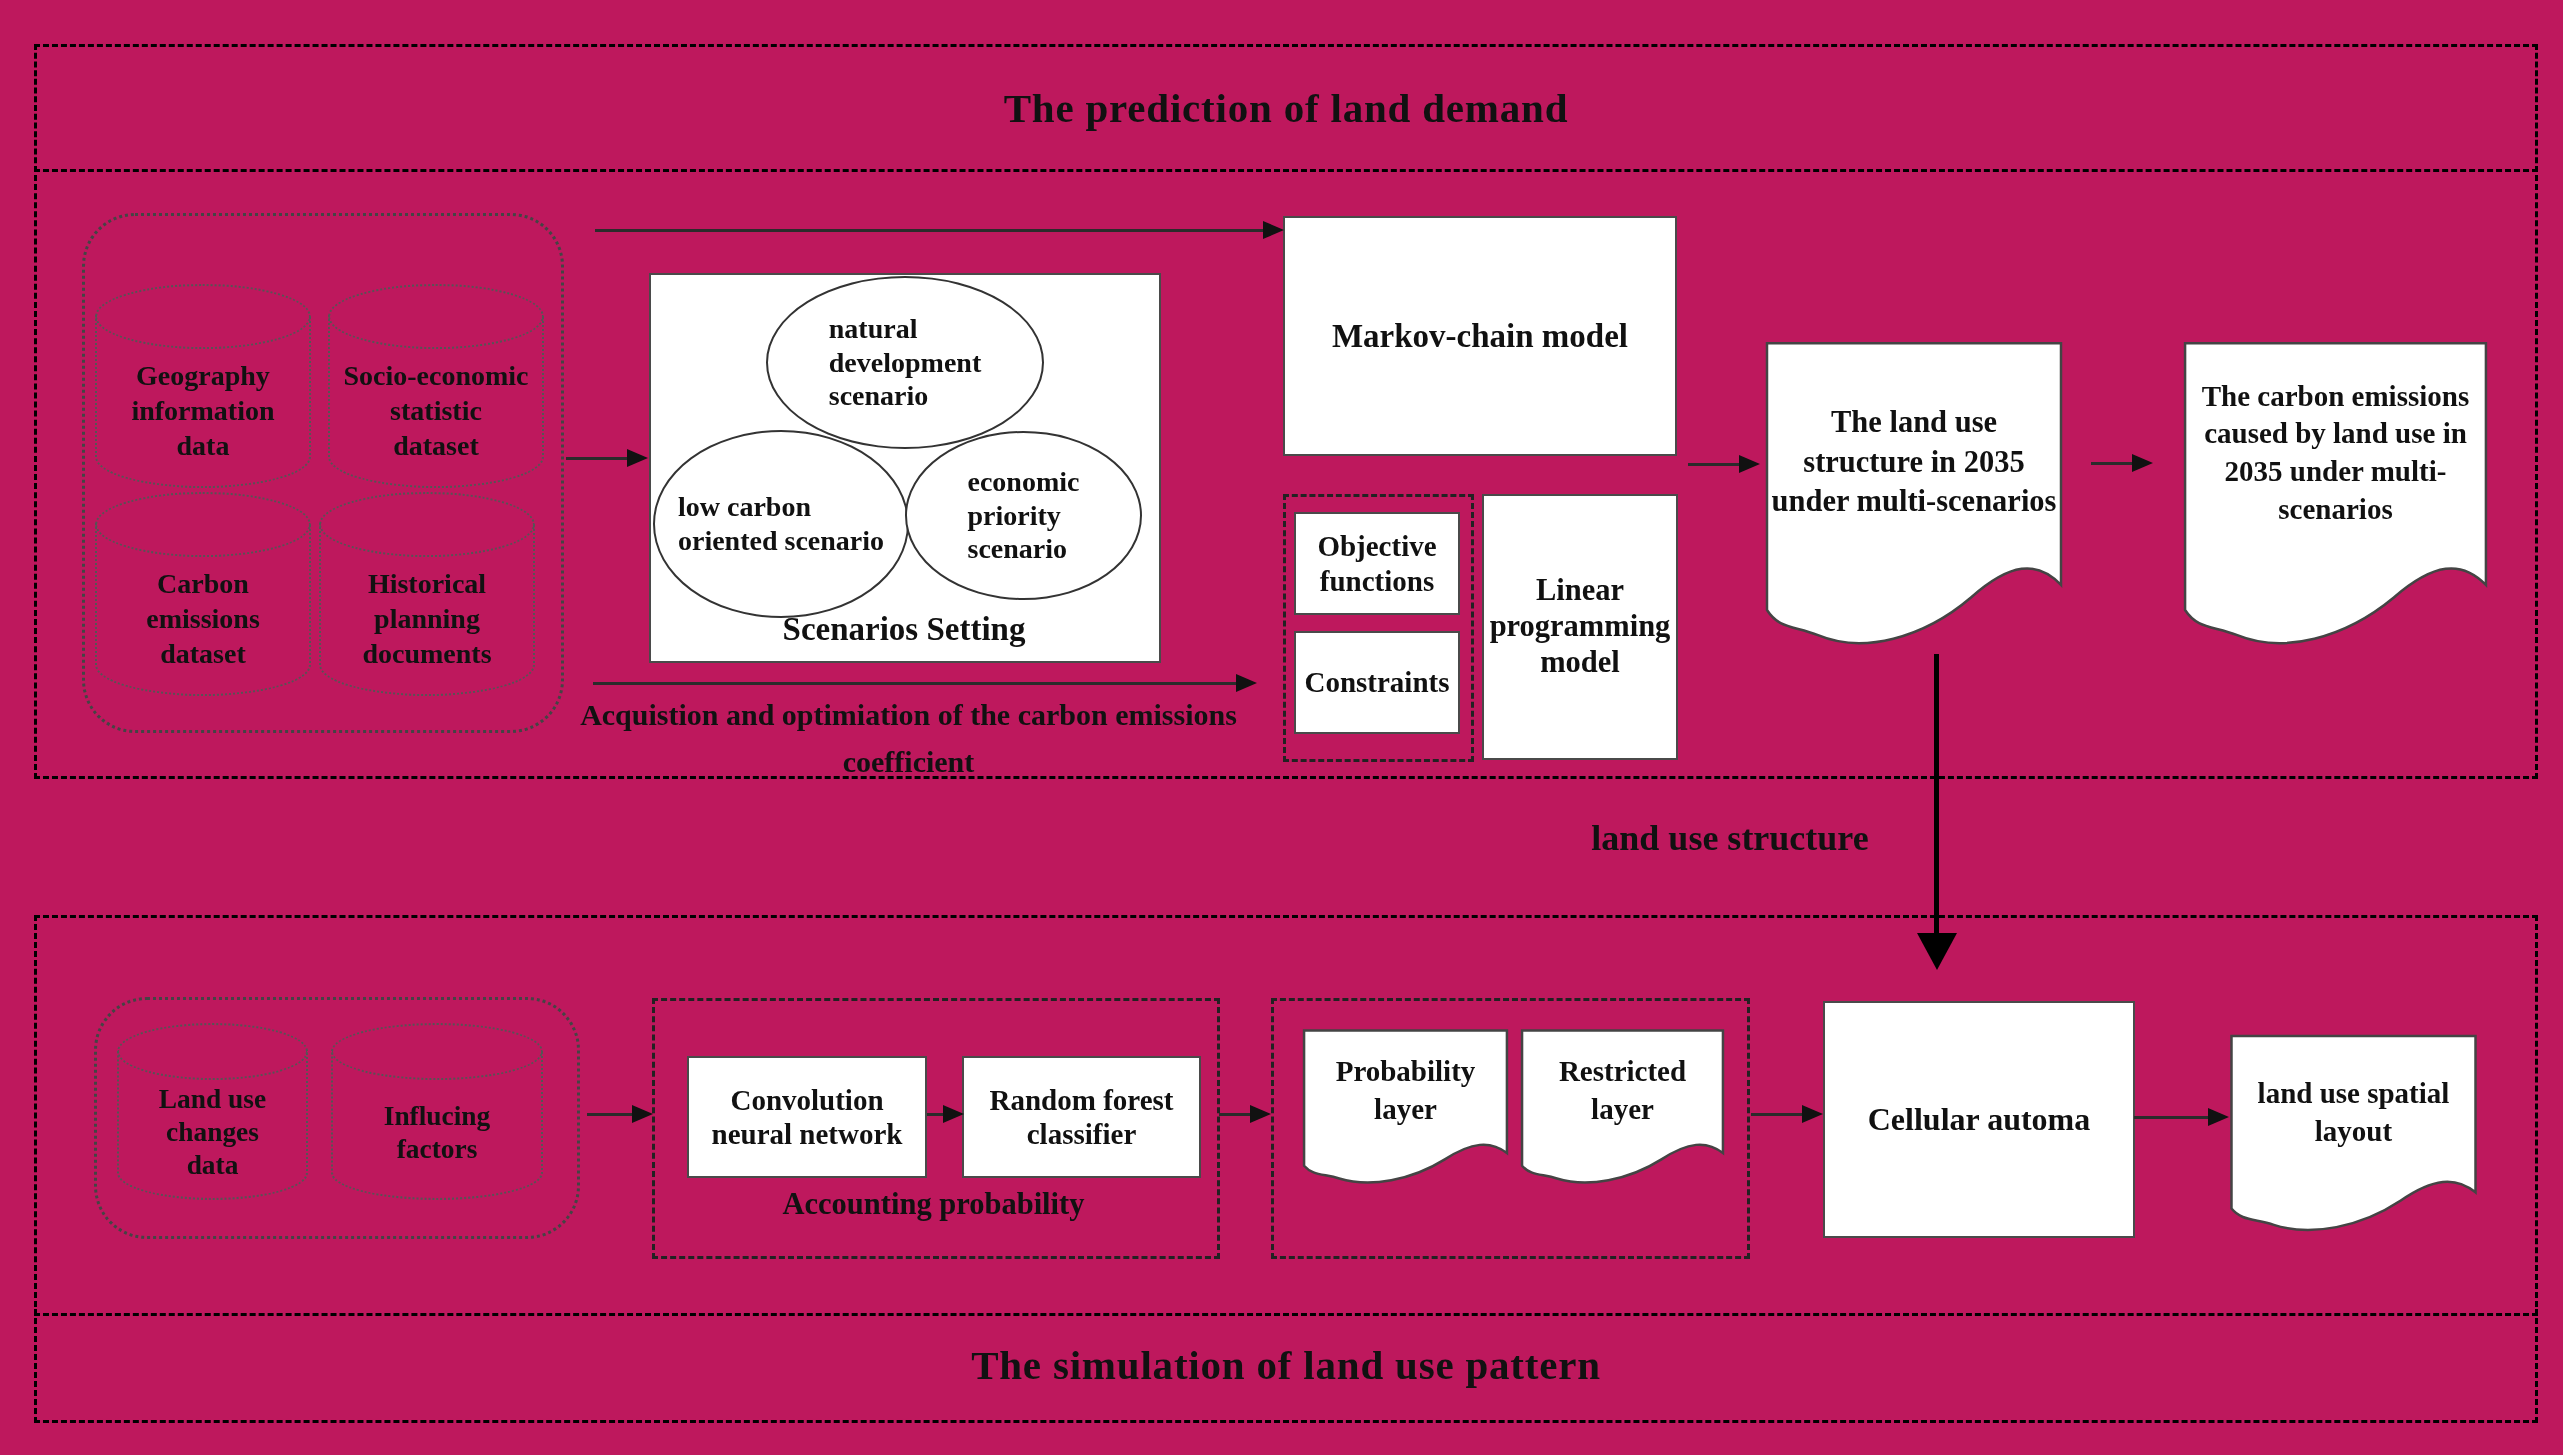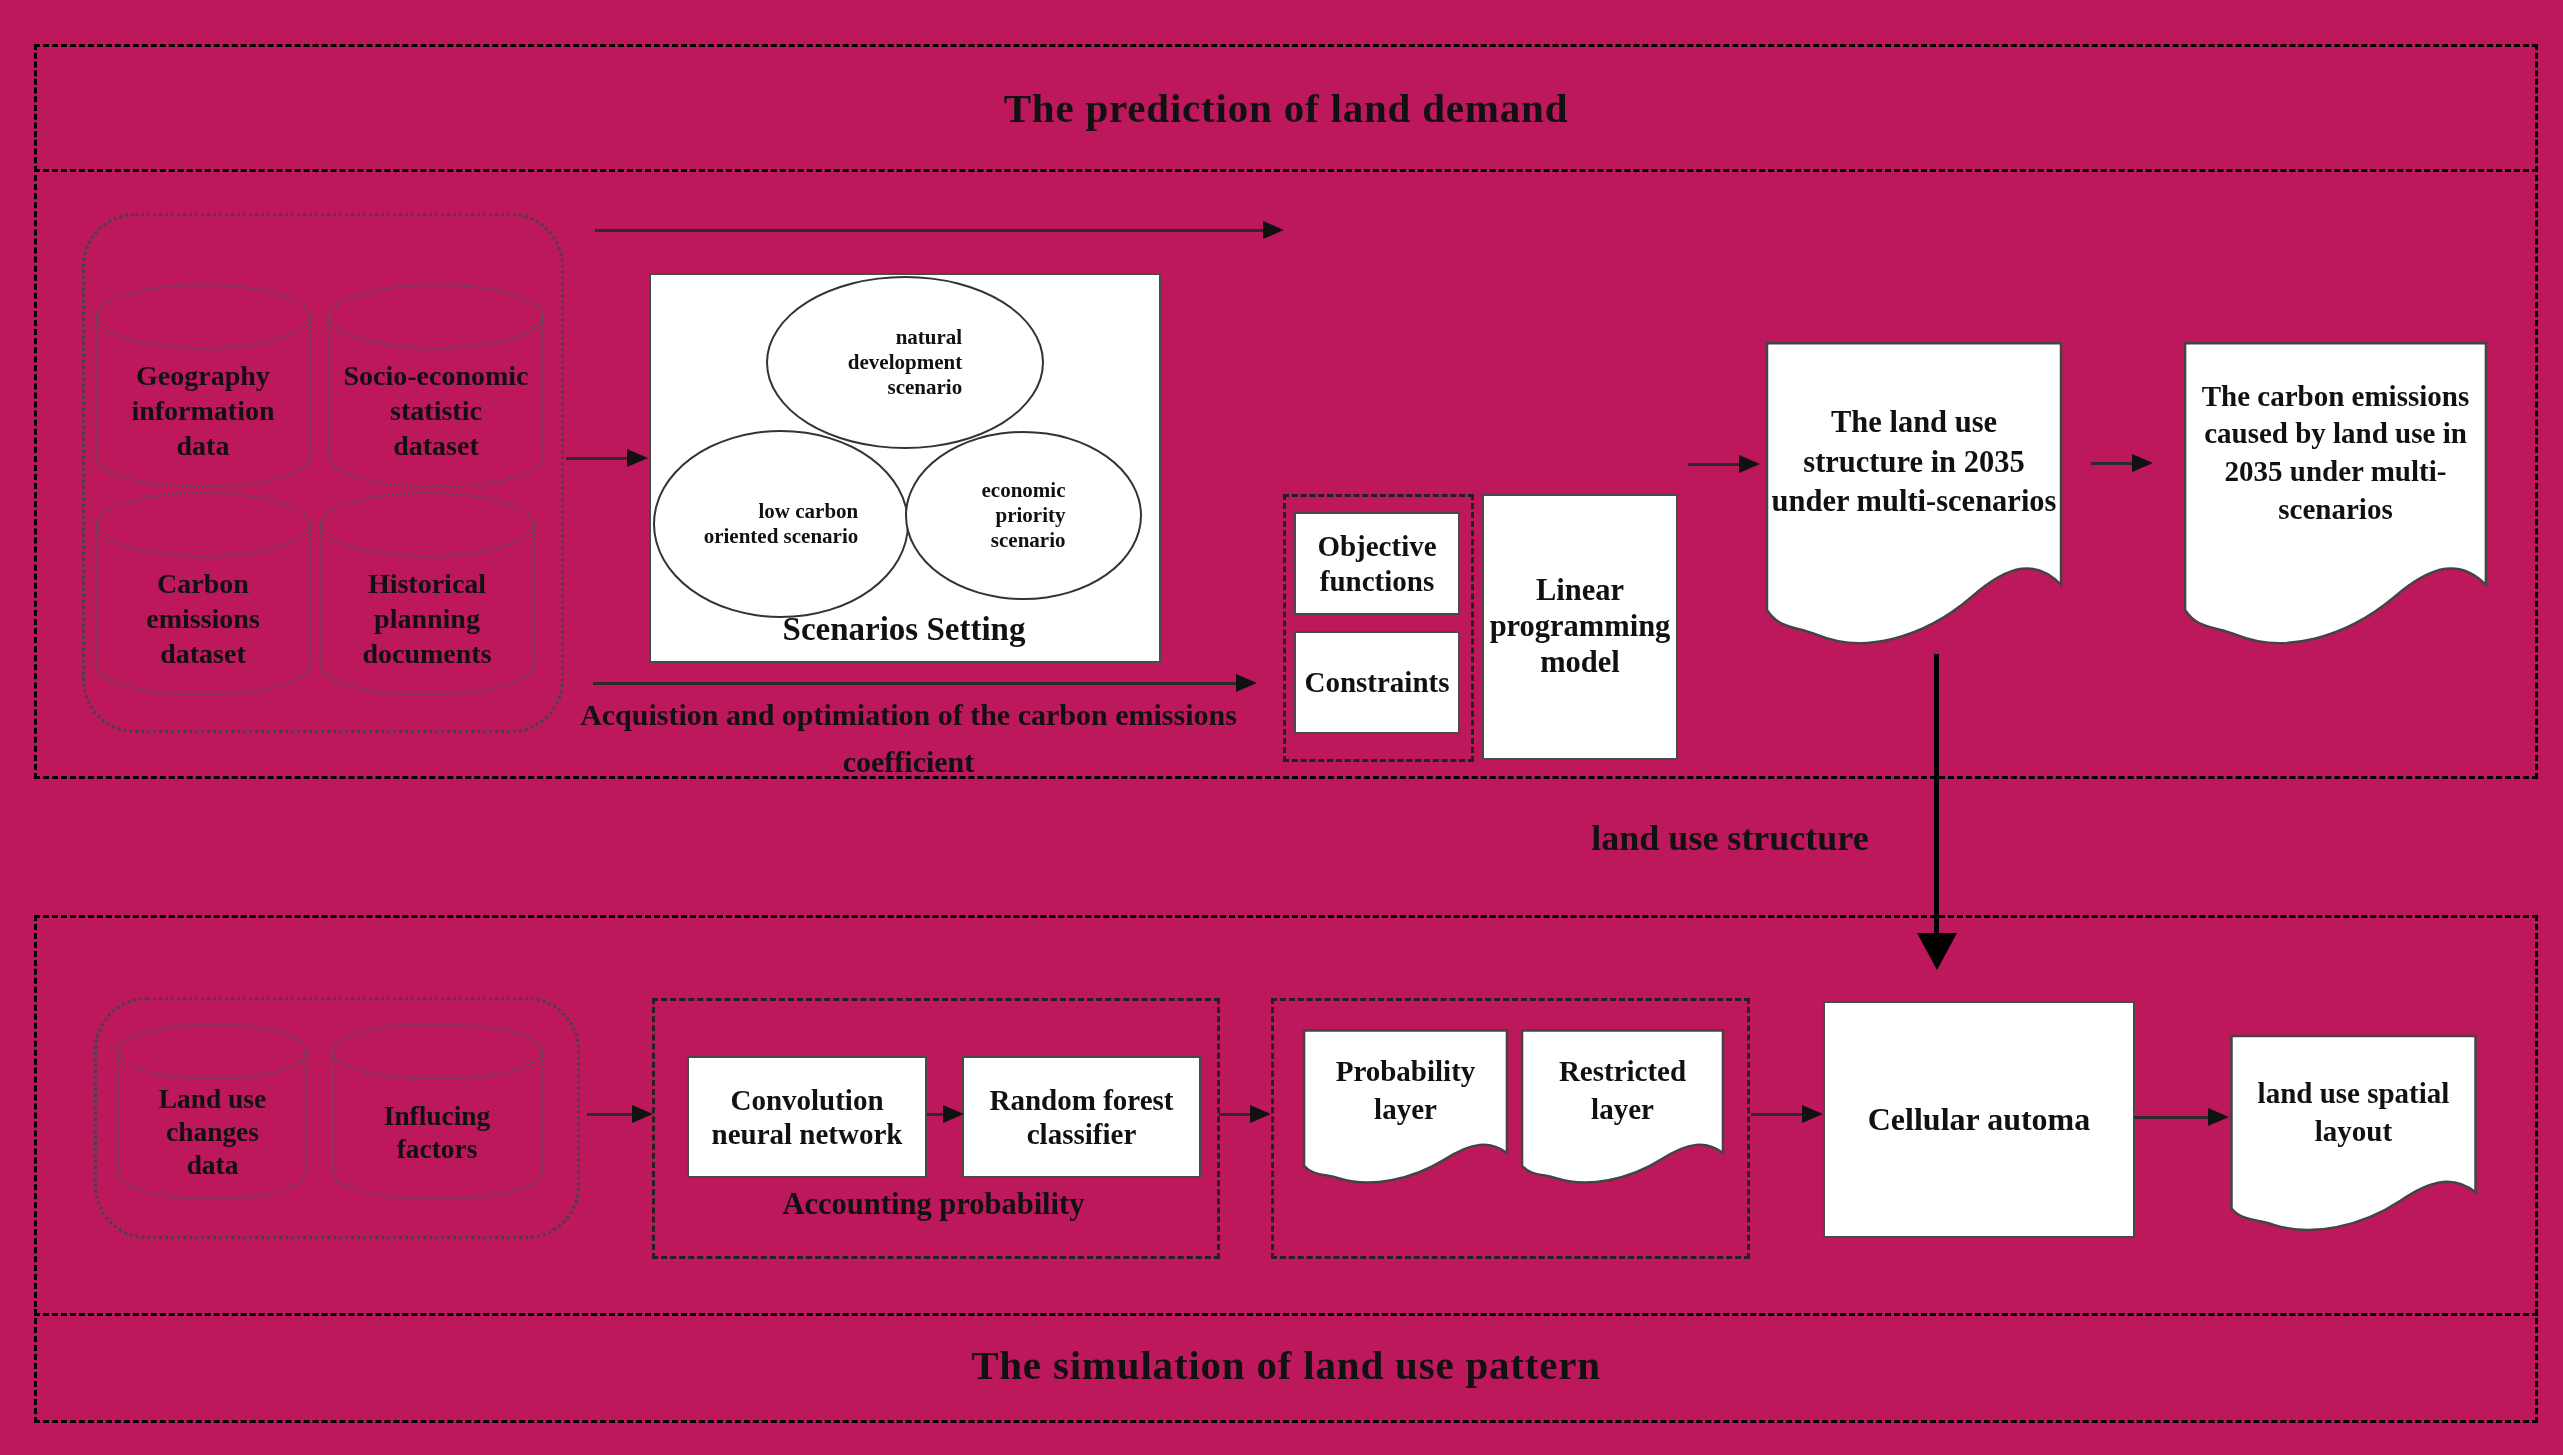--- a/index.html
+++ b/index.html
@@ -11,21 +11,21 @@
   .band{position:absolute;border:3.8px dashed #000;background:transparent;}
   .no-top{border-top:none;}
   .band-title{position:absolute;left:0;right:0;top:0;bottom:0;display:flex;align-items:center;justify-content:center;font-size:41px;letter-spacing:0.8px;}
   
   .dotbox{position:absolute;border:3px dotted #444;border-radius:53px;}
   
   .dashbox{position:absolute;border:3px dashed #222;}
   
   .solidbox{position:absolute;border:2.3px solid #4a4a4a;background:#fff;display:flex;align-items:center;justify-content:center;text-align:center;white-space:pre-line;line-height:1.18;}
   
-  .ellipse{position:absolute;border:2.3px solid #333;border-radius:50%;background:#fff;display:flex;align-items:center;justify-content:center;text-align:right;white-space:pre-line;line-height:1.2;font-size:21px;}
+  .ellipse{position:absolute;border:2.3px solid #333;border-radius:50%;background:#fff;display:flex;align-items:center;justify-content:center;text-align:left;white-space:pre-line;line-height:1.2;font-size:28px;}
   
   .cyl{position:absolute;}
   .cyl-top{position:absolute;left:0;right:0;top:0;height:30%;border:2.3px dotted #555;border-radius:50%;}
   .cyl-body{position:absolute;left:0;right:0;top:15%;bottom:0;border:2.3px dotted #555;border-top:none;border-radius:0 0 50% 50% / 0 0 18% 18%;}
   .cyl-label{position:absolute;left:-4%;right:-4%;top:26%;bottom:2%;display:flex;align-items:center;justify-content:center;text-align:center;white-space:pre-line;line-height:1.25;font-size:28px;}
   
   .doc{position:absolute;}
   .doc svg{position:absolute;left:0;top:0;width:100%;height:100%;}
   .doc-label{position:absolute;left:2%;right:2%;top:8%;height:62%;display:flex;align-items:center;justify-content:center;text-align:center;white-space:pre-line;line-height:1.3;font-size:30.5px;}
   
@@ -86,20 +86,21 @@
   <div class="ellipse" style="left:766px;top:276px;width:274px;height:169px;">natural
 development
 scenario</div>
   <div class="ellipse" style="left:653px;top:430px;width:252px;height:184px;">low carbon
 oriented scenario</div>
   <div class="ellipse" style="left:905px;top:431px;width:233px;height:165px;">economic
 priority
 scenario</div>
   <div class="txt" style="left:687px;top:611px;width:434px;font-size:33px;">Scenarios Setting</div>
 
+  <div class="solidbox" style="left:1283px;top:216px;width:390px;height:236px;font-size:33px;">Markov-chain model</div>
 
   <div class="dashbox" style="left:1283px;top:494px;width:185px;height:262px;"></div>
   <div class="solidbox" style="left:1294px;top:512px;width:162px;height:99px;font-size:29px;">Objective
 functions</div>
   <div class="solidbox" style="left:1294px;top:631px;width:162px;height:99px;font-size:29px;">Constraints</div>
   <div class="solidbox" style="left:1482px;top:494px;width:192px;height:262px;font-size:30.5px;">Linear
 programming
 model</div>
 
   <div class="doc" style="left:1764px;top:340px;width:300px;height:314px;">

